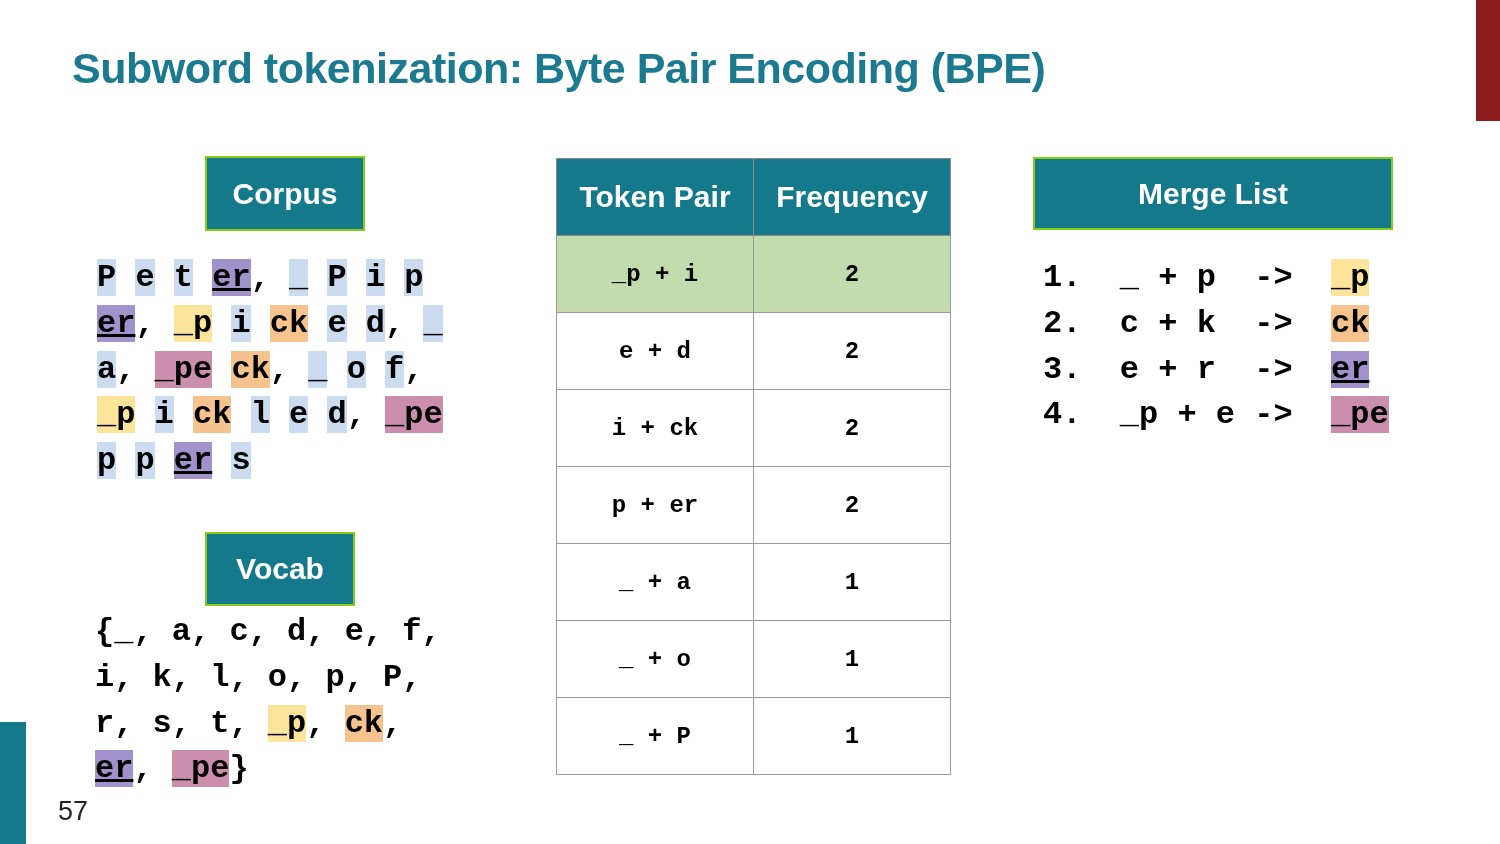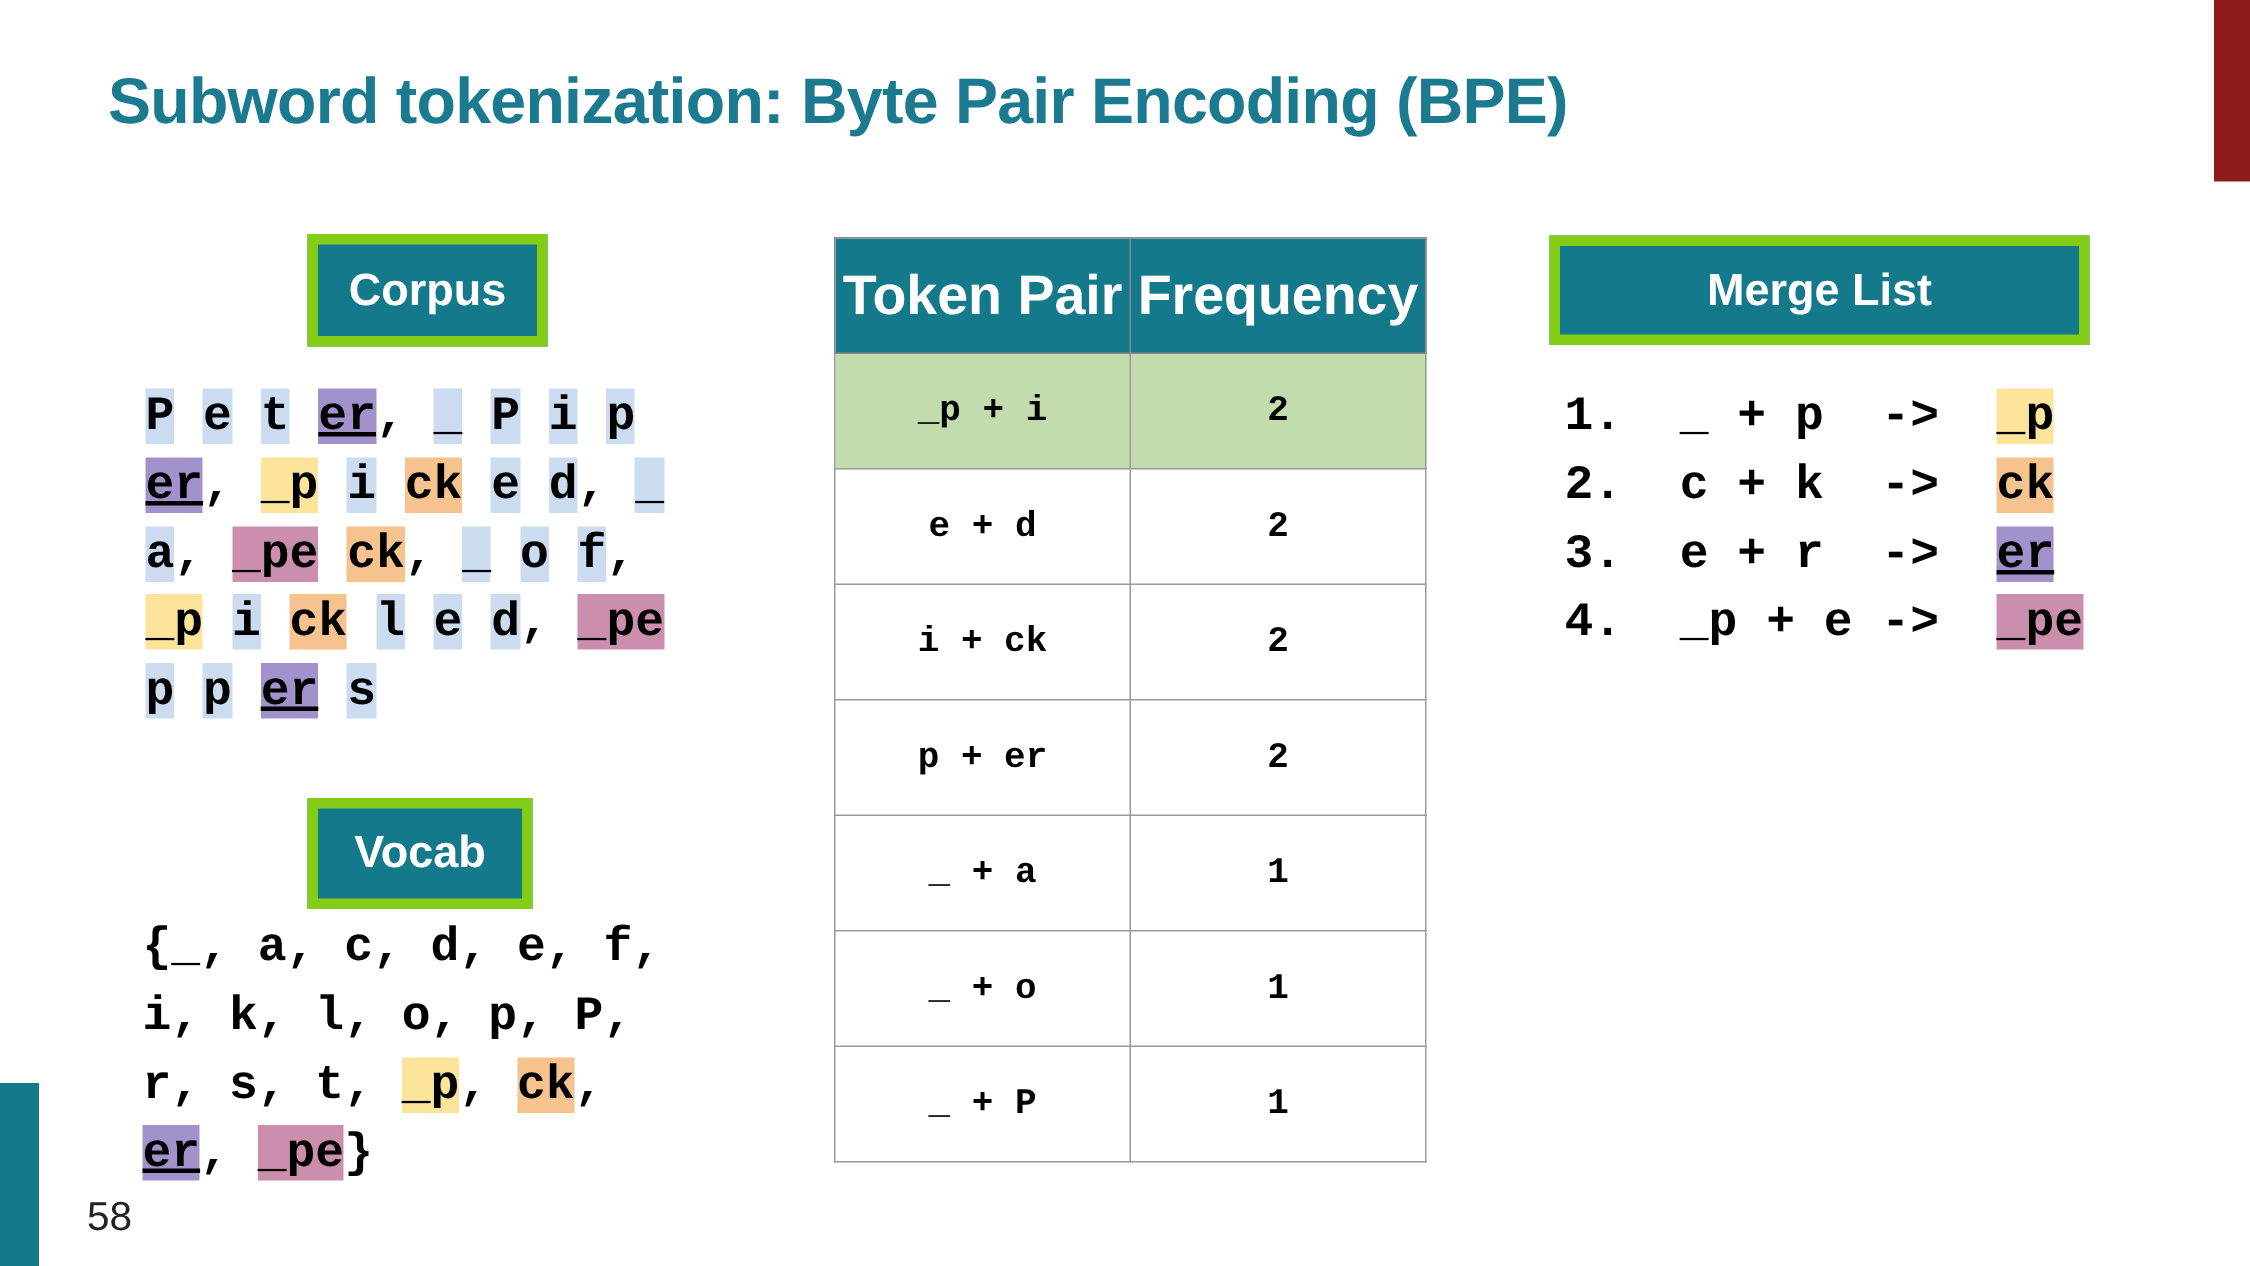--- a/index.html
+++ b/index.html
@@ -24,21 +24,21 @@
     position:absolute;left:0;top:722px;width:26px;height:122px;
     background:var(--teal);
   }
   .page-number{
     position:absolute;left:58px;top:796px;
     font-size:27px;color:#222222;
   }
   .label-box{
     position:absolute;
     background:var(--teal);
-    border:7px solid #84cc16;
+    border:2px solid #84cc16;
     color:#ffffff;
     font-weight:bold;font-size:30px;
     display:flex;align-items:center;justify-content:center;
     box-sizing:border-box;
   }
   .label-corpus{left:205px;top:156px;width:160px;height:75px;}
   .label-vocab{left:205px;top:532px;width:150px;height:74px;}
   .label-merge{left:1033px;top:157px;width:360px;height:73px;}
   .mono-block{
     position:absolute;
@@ -59,21 +59,21 @@
   .hl-orange{background:var(--highlight-orange);}
   .hl-pink{background:var(--highlight-pink);}
   .bpe-table{
     position:absolute;left:556px;top:158px;
     border-collapse:collapse;
     table-layout:fixed;
   }
   .bpe-table th{
     width:194px;height:74px;
     background:var(--teal);
-    color:#fff;font-weight:bold;font-size:37px;
+    color:#fff;font-weight:bold;font-size:30px;
     font-family:"Liberation Sans", sans-serif;
     border:1px solid #8a8a8a;
     text-align:center;vertical-align:middle;
   }
   .bpe-table td{
     width:194px;height:74px;
     font-family:"Liberation Mono","DejaVu Sans Mono",monospace;
     font-weight:bold;font-size:24px;color:#000;
     border:1px solid #9a9a9a;
     text-align:center;vertical-align:middle;
@@ -139,15 +139,15 @@
           <td>1</td>
         </tr>
       </tbody>
   </table>
 
   <div class="label-box label-merge">
     <span>Merge List</span>
   </div>
   <div class="mono-block merge-list"><div class="tok-line"><span>1.  _ + p  -&gt;  </span><span class="hl hl-yellow">_p</span></div><div class="tok-line"><span>2.  c + k  -&gt;  </span><span class="hl hl-orange">ck</span></div><div class="tok-line"><span>3.  e + r  -&gt;  </span><span class="hl hl-purple">er</span></div><div class="tok-line"><span>4.  _p + e -&gt;  </span><span class="hl hl-pink">_pe</span></div></div>
 
-  <div class="page-number">58</div>
+  <div class="page-number">57</div>
 
 </div>
 
 </body></html>

